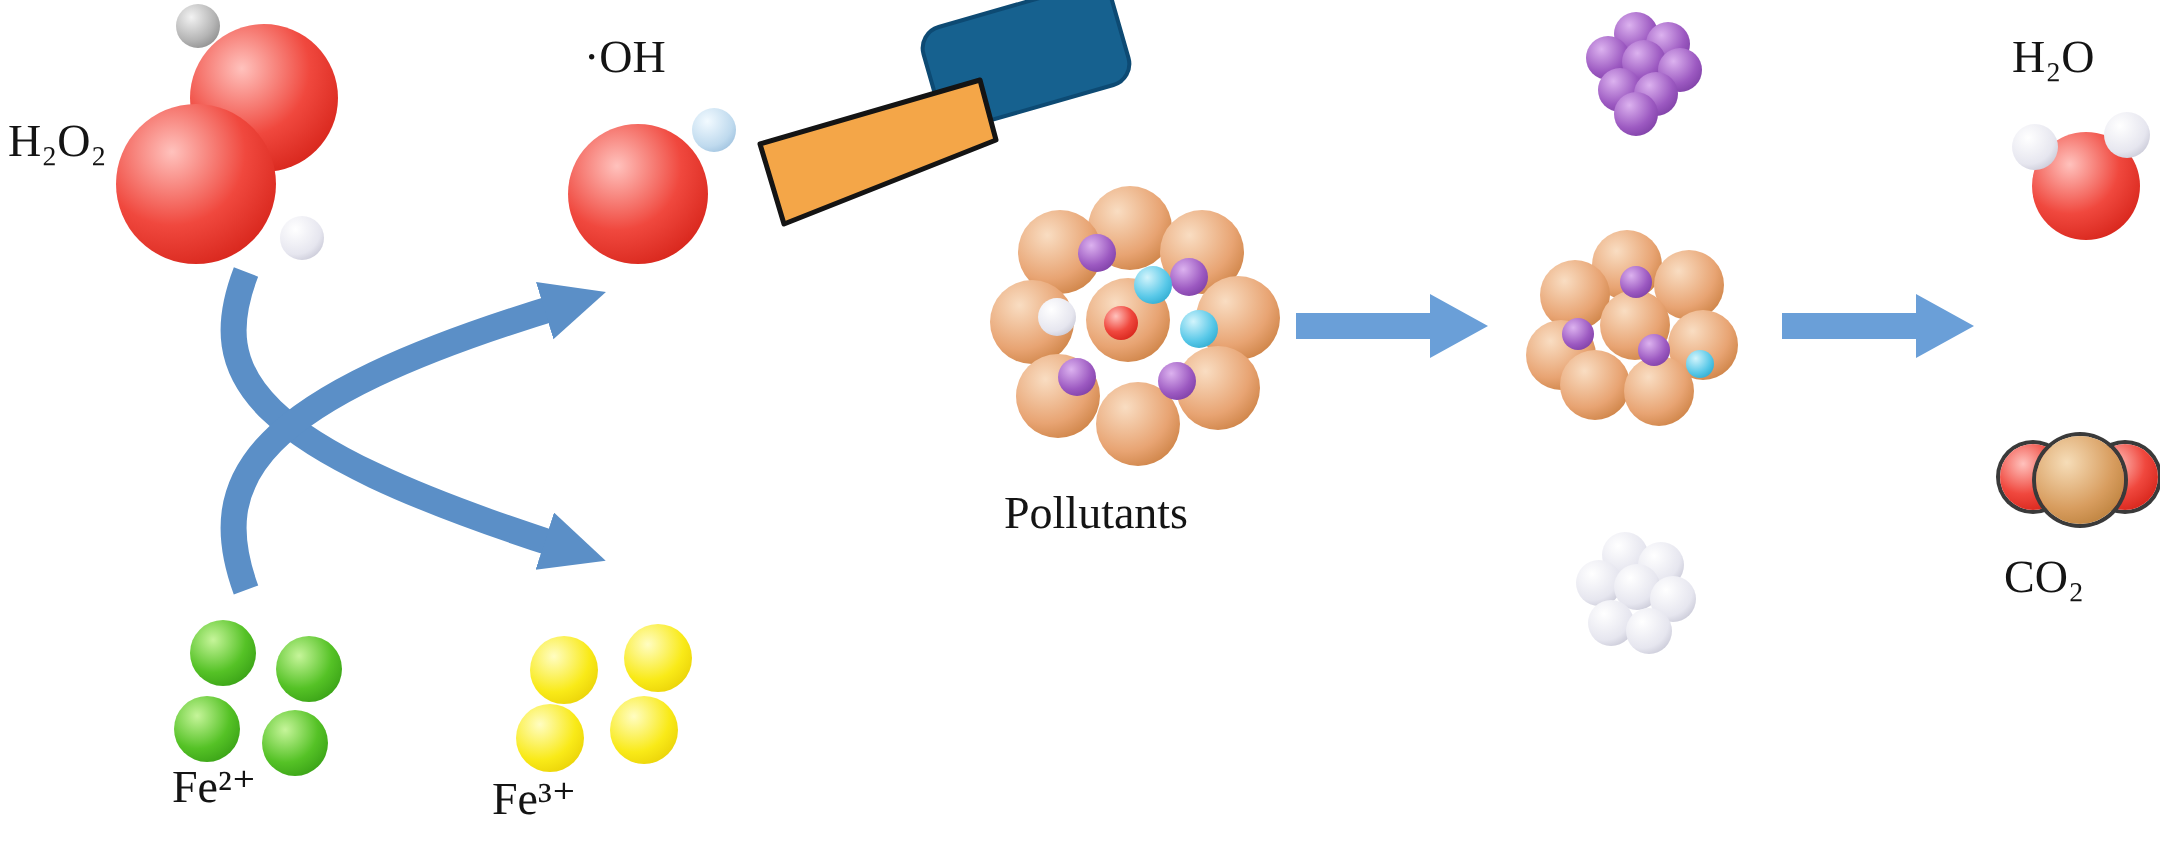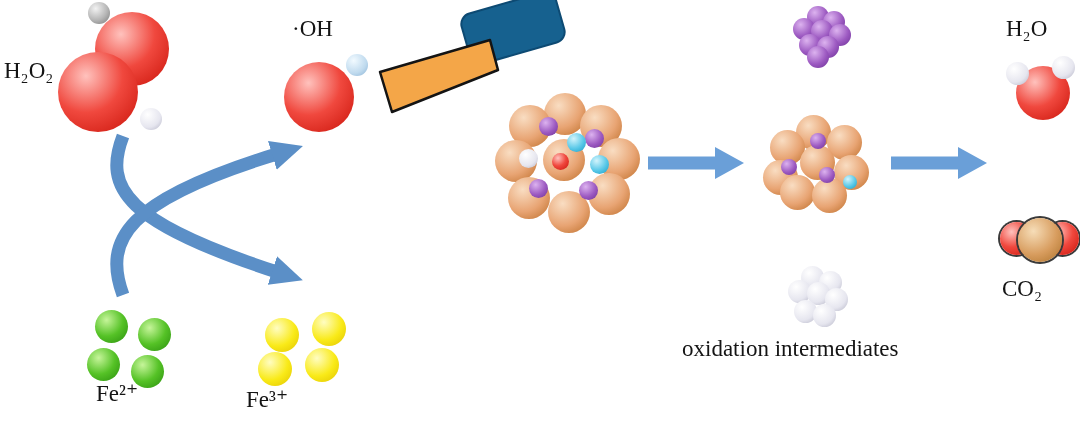--- a/index.html
+++ b/index.html
@@ -27,23 +27,23 @@
   .sphere.tan     { background:radial-gradient(circle at 35% 30%, #f6ddb8, #d89d5f 55%, #b1762f 95%); }
   .sphere.outlined{ box-shadow:0 0 0 2px #3a3a3a; }
 </style>
 </head>
 <body>
 
 <div class="canvas">
 
   <div class="label" style="left:4px;top:58px">H₂O₂</div>
   <div class="label" style="left:292px;top:16px">·OH</div>
-  <div class="label" style="left:96px;top:381px">Fe²⁺</div>
+  <div class="label" style="left:86px;top:381px">Fe²⁺</div>
   <div class="label" style="left:246px;top:387px">Fe³⁺</div>
-  <div class="label" style="left:682px;top:336px">oxidation intermediates</div>
+  <div class="label" style="left:502px;top:244px">Pollutants</div>
   <div class="label" style="left:1006px;top:16px">H₂O</div>
   <div class="label" style="left:1002px;top:276px">CO₂</div>
 
   <div class="cluster" style="left:52px;top:2px;width:135px;height:138px">
       <div class="sphere gray" style="left: 36px; top: 0px; width: 22px; height: 22px;"></div>
       <div class="sphere red" style="left: 43px; top: 10px; width: 74px; height: 74px;"></div>
       <div class="sphere red" style="left: 6px; top: 50px; width: 80px; height: 80px;"></div>
       <div class="sphere white" style="left: 88px; top: 106px; width: 22px; height: 22px;"></div>
     </div>
   <div class="cluster" style="left:282px;top:50px;width:92px;height:84px">

